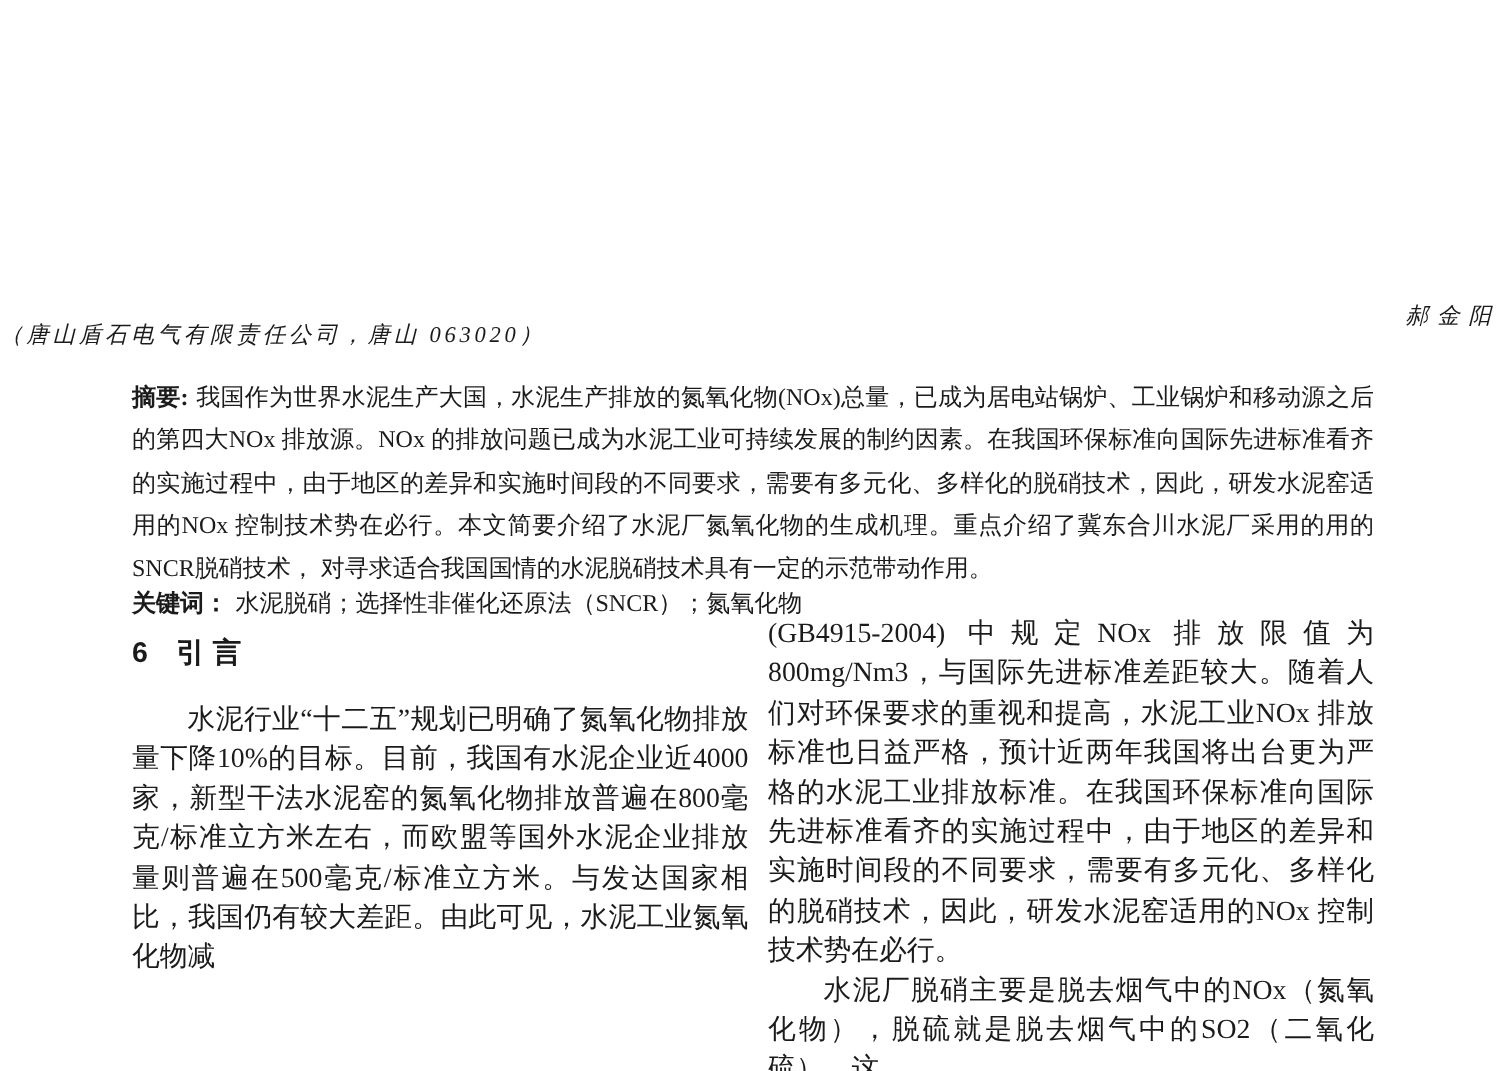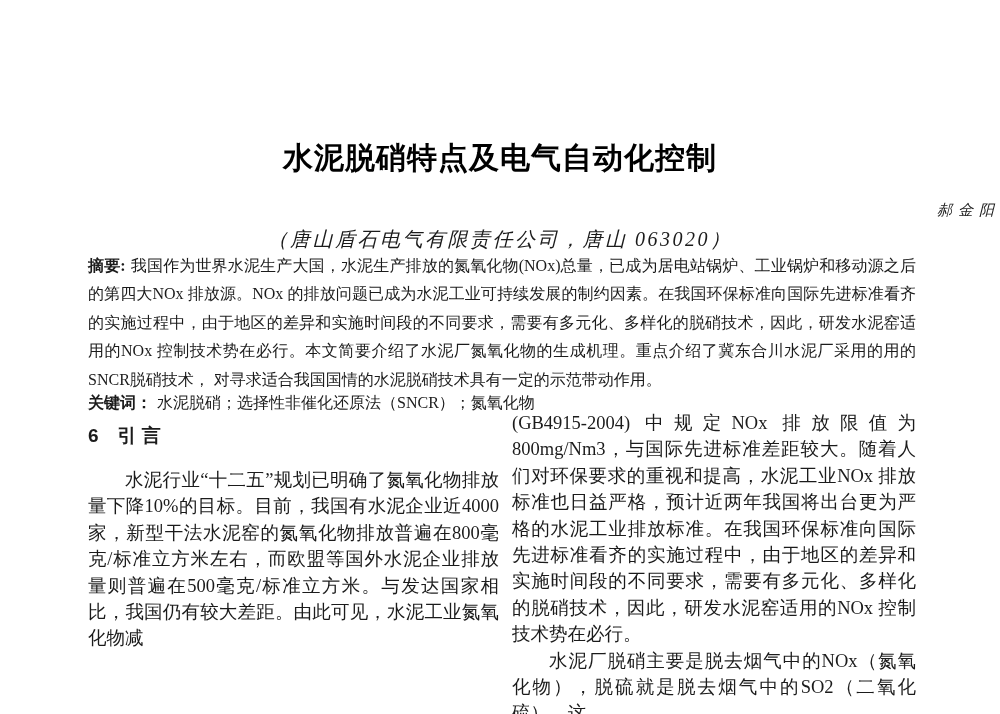--- a/index.html
+++ b/index.html
@@ -26,24 +26,23 @@
   .author{
     position:absolute;
     top:201px;left:0;width:100%;
     text-align:right;
     font-style:italic;
     font-size:15px;
     letter-spacing:6px;
   }
   .affiliation{
     position:absolute;
-    top:226px;left:0;width:100%;
-    text-align:center;
+    top:214px;left:0;width:100%;
     font-style:italic;
-    font-size:20px;
+    font-size:15px;
     letter-spacing:2.5px;
   }
   .abstract{
     position:absolute;
     left:88px;top:252px;width:828px;
     margin:0;
     font-size:16px;
     line-height:28.4px;
     text-align:justify;
   }
@@ -77,21 +76,20 @@
   .col-left{left:88px;top:424px;width:411px;}
   .col-left h2{margin:0 0 19px 0;}
   .col-right{left:512px;top:410px;width:404px;}
   .col-right h2{margin:12px 0 14px 0;}
 </style>
 </head>
 <body>
 
 <div class="page">
 
-  <h1 class="title">水泥脱硝特点及电气自动化控制</h1>
 
   <div class="author">郝金阳</div>
 
   <div class="affiliation">（唐山盾石电气有限责任公司，唐山 063020）</div>
 
   <p class="abstract"><span class="lbl">摘要:</span><span>我国作为世界水泥生产大国，水泥生产排放的氮氧化物(NOx)总量，已成为居电站锅炉、工业锅炉和移动源之后的第四大NOx 排放源。NOx 的排放问题已成为水泥工业可持续发展的制约因素。在我国环保标准向国际先进标准看齐的实施过程中，由于地区的差异和实施时间段的不同要求，需要有多元化、多样化的脱硝技术，因此，研发水泥窑适用的NOx 控制技术势在必行。本文简要介绍了水泥厂氮氧化物的生成机理。重点介绍了冀东合川水泥厂采用的用的SNCR脱硝技术， 对寻求适合我国国情的水泥脱硝技术具有一定的示范带动作用。</span></p>
 
   <p class="keywords"><span class="lbl">关键词：</span><span>水泥脱硝；选择性非催化还原法（SNCR）；氮氧化物</span></p>
 
   <div class="col col-left">

